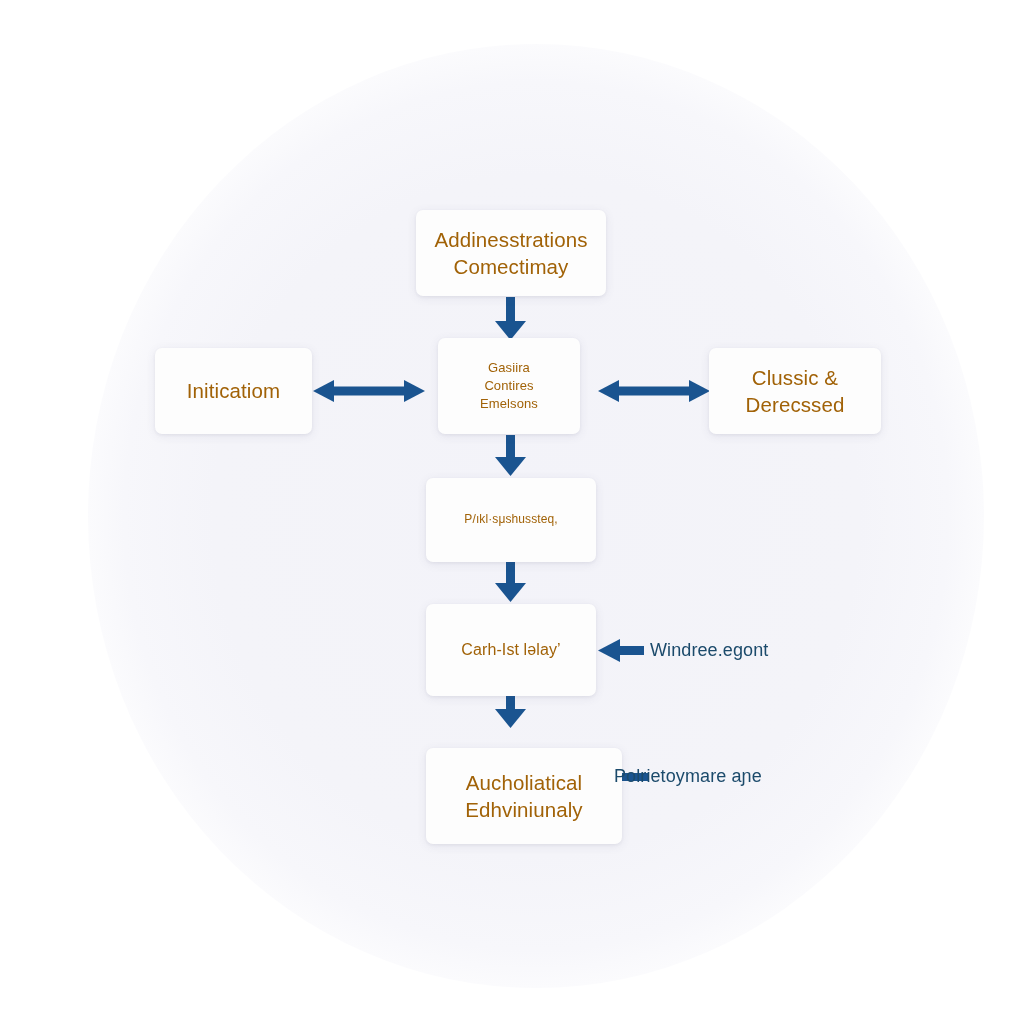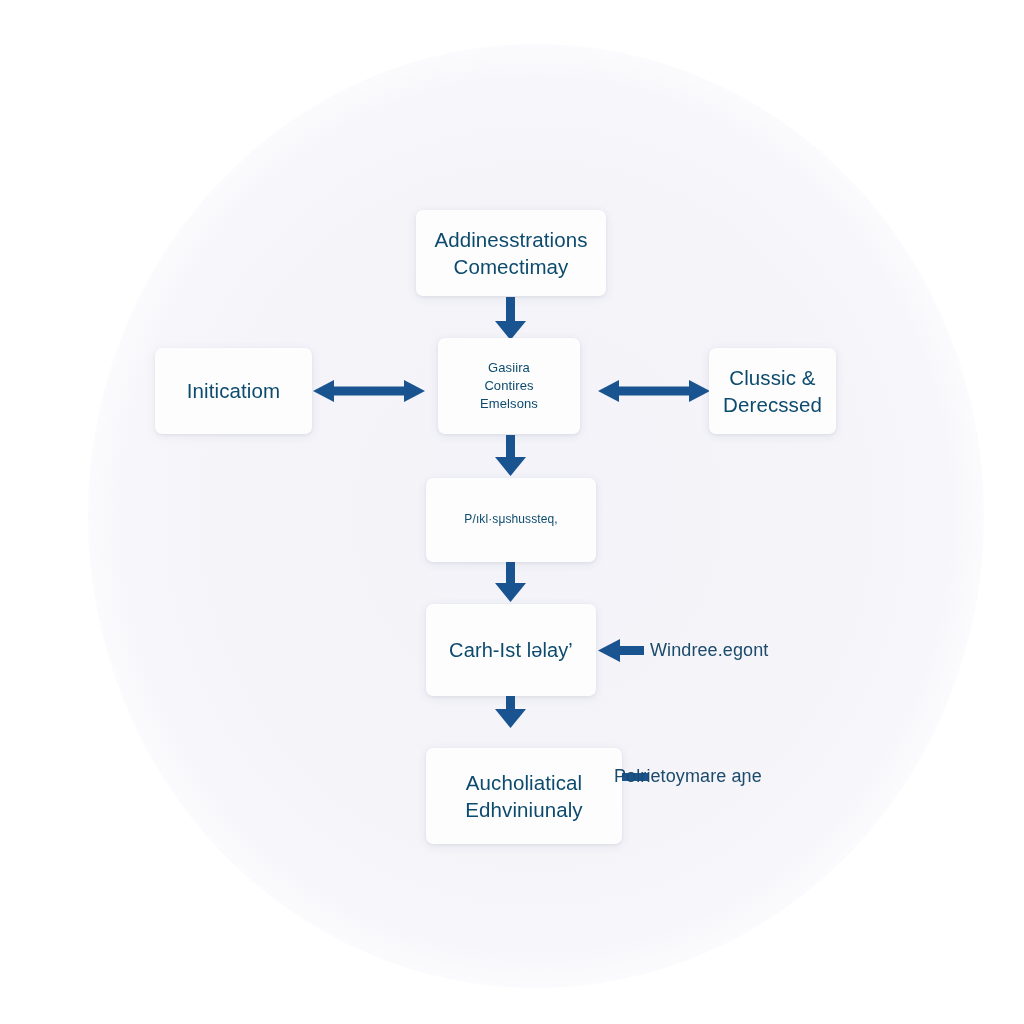--- a/index.html
+++ b/index.html
@@ -37,37 +37,37 @@
     box-shadow: 0 2px 10px rgba(80, 80, 120, 0.10),
                 0 1px 3px rgba(80, 80, 120, 0.07);
     display: flex;
     align-items: center;
     justify-content: center;
     text-align: center;
     box-sizing: border-box;
     padding: 6px 10px;
   }
   .node-label {
-    color: #0c4a6e;
+    color: #a16207;
     font-size: 20.5px;
     line-height: 1.33;
     letter-spacing: 0.1px;
     white-space: pre-line;
   }
   #node-top      { left: 416px; top: 210px; width: 190px; height: 86px; }
   #node-center   { left: 438px; top: 338px; width: 142px; height: 96px; }
   #node-left     { left: 155px; top: 348px; width: 157px; height: 86px; justify-content: center; }
-  #node-right    { left: 709px; top: 348px; width: 127px; height: 86px; }
+  #node-right    { left: 709px; top: 348px; width: 172px; height: 86px; }
   #node-fourth   { left: 426px; top: 478px; width: 170px; height: 84px; }
   #node-fifth    { left: 426px; top: 604px; width: 170px; height: 92px; }
   #node-sixth    { left: 426px; top: 748px; width: 196px; height: 96px; }
 
   #node-center .node-label { font-size: 13px; line-height: 1.38; }
   #node-fourth .node-label { font-size: 12px; }
-  #node-fifth  .node-label { font-size: 20px; }
+  #node-fifth  .node-label { font-size: 16px; }
 
   
   #connectors {
     position: absolute;
     left: 0; top: 0;
     width: 1024px;
     height: 1024px;
     pointer-events: none;
   }
   

